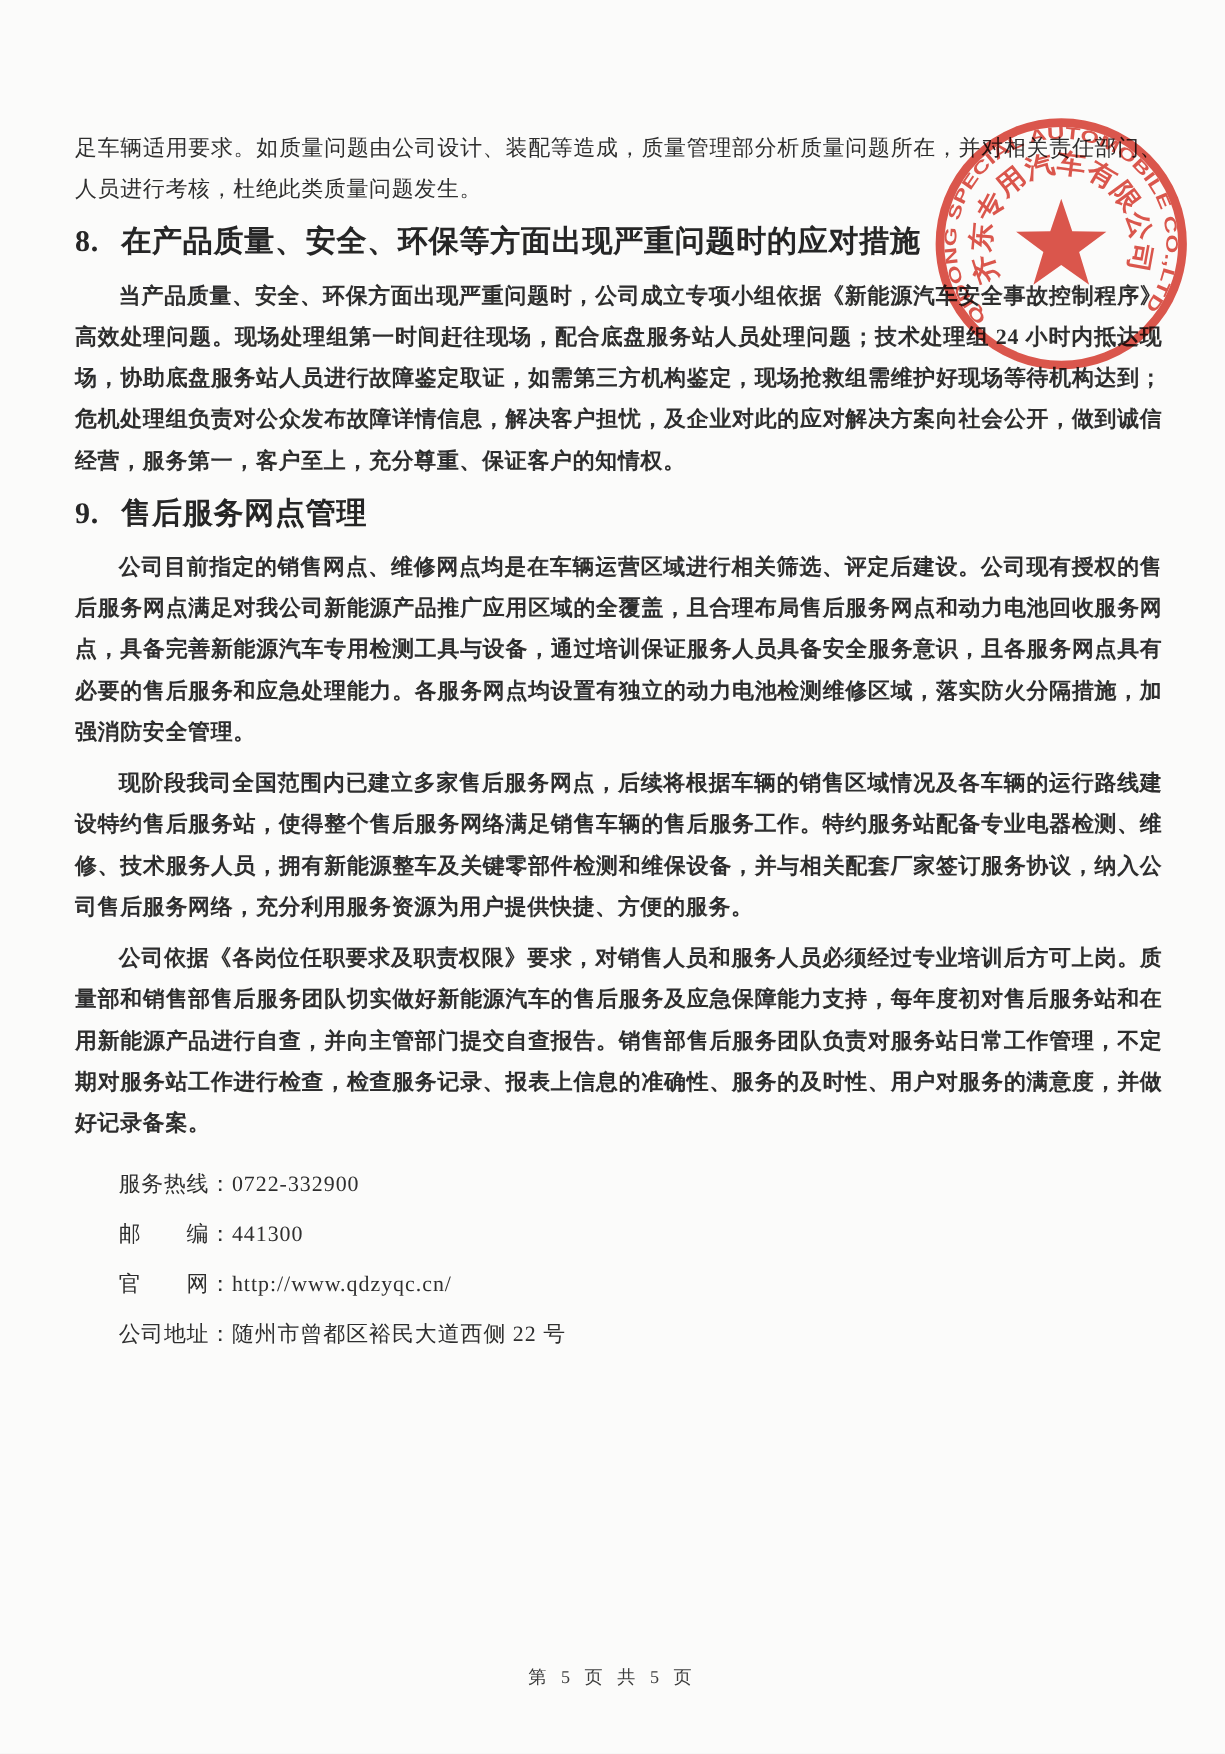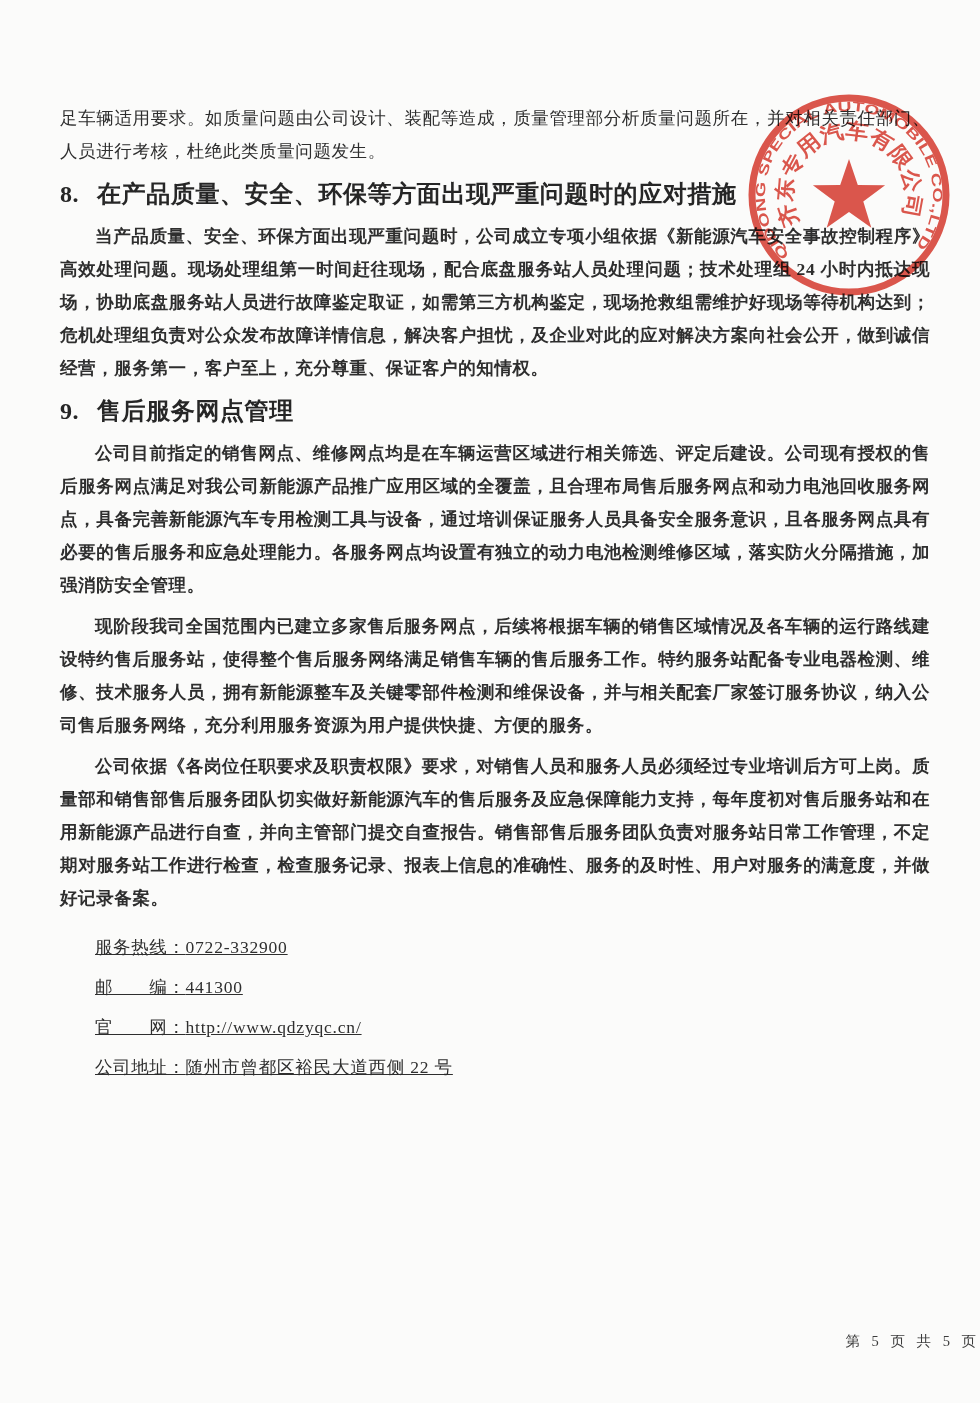--- a/index.html
+++ b/index.html
@@ -40,36 +40,36 @@
     line-height: 33px;
     font-weight: bold;
     color: #262626;
     letter-spacing: 0.6px;
   }
   .heading .num {
     display: inline-block;
     width: 37px;
     font-weight: bold;
   }
-  .contact-block { margin-top: 16px; text-decoration: underline; }
+  .contact-block { margin-top: 16px; }
   .contact-line {
     margin: 0 0 7px 0;
     font-size: 17.5px;
     line-height: 33px;
     letter-spacing: 0.6px;
     text-indent: 2em;
     color: #2e2e2e;
   }
   .contact-line .value { letter-spacing: 0.8px; }
   .page-footer {
     position: absolute;
     left: 0;
     top: 1332px;
     width: 980px;
-    text-align: right;
+    text-align: center;
     font-size: 14.5px;
     letter-spacing: 4px;
     color: #3c3c3c;
   }
   .seal {
     position: absolute;
     left: 744px;
     top: 90px;
     width: 210px;
     height: 210px;

